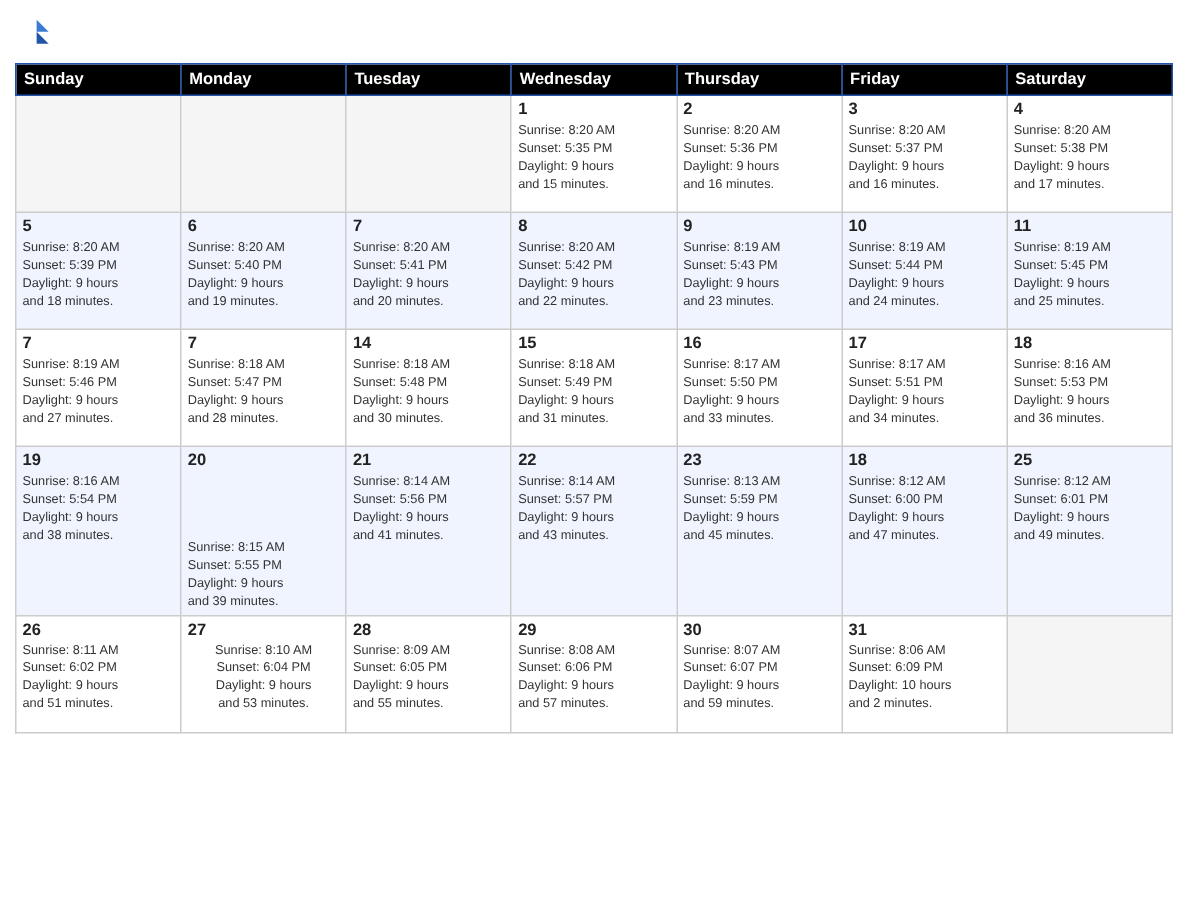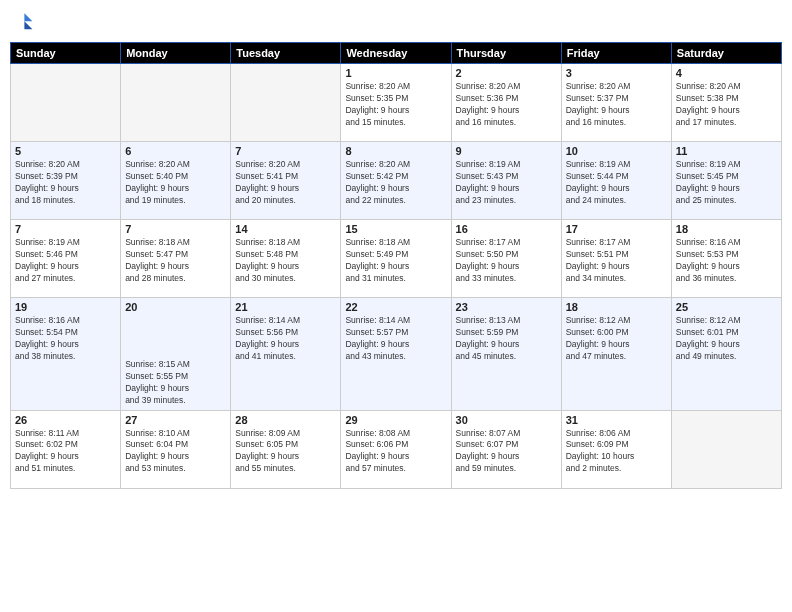--- a/index.html
+++ b/index.html
@@ -322,21 +322,21 @@
         <tr class="week-odd">
           <td>
             <span class="day-number">26</span>
             <div class="day-info" style="white-space: pre-line;">Sunrise: 8:11 AM
 Sunset: 6:02 PM
 Daylight: 9 hours
 and 51 minutes.</div>
           </td>
           <td>
             <span class="day-number">27</span>
-            <div class="day-info" style="white-space: pre-line;">Sunrise: 8:10 AM
+            <div class="day-info" style="white-space: pre-line; text-align: center;">Sunrise: 8:10 AM
 Sunset: 6:04 PM
 Daylight: 9 hours
 and 53 minutes.</div>
           </td>
           <td>
             <span class="day-number">28</span>
             <div class="day-info" style="white-space: pre-line;">Sunrise: 8:09 AM
 Sunset: 6:05 PM
 Daylight: 9 hours
 and 55 minutes.</div>

